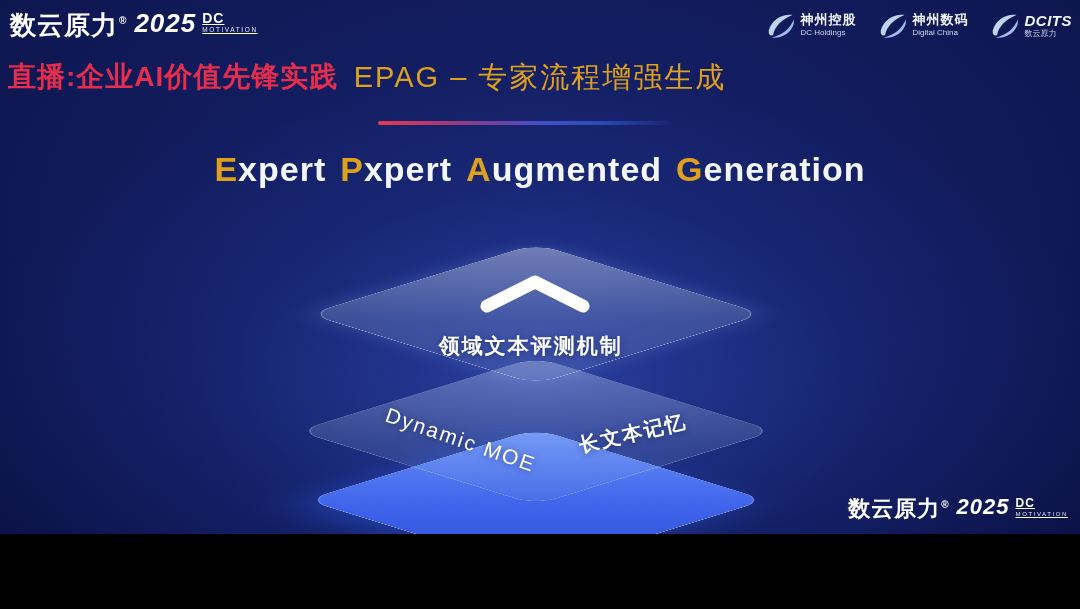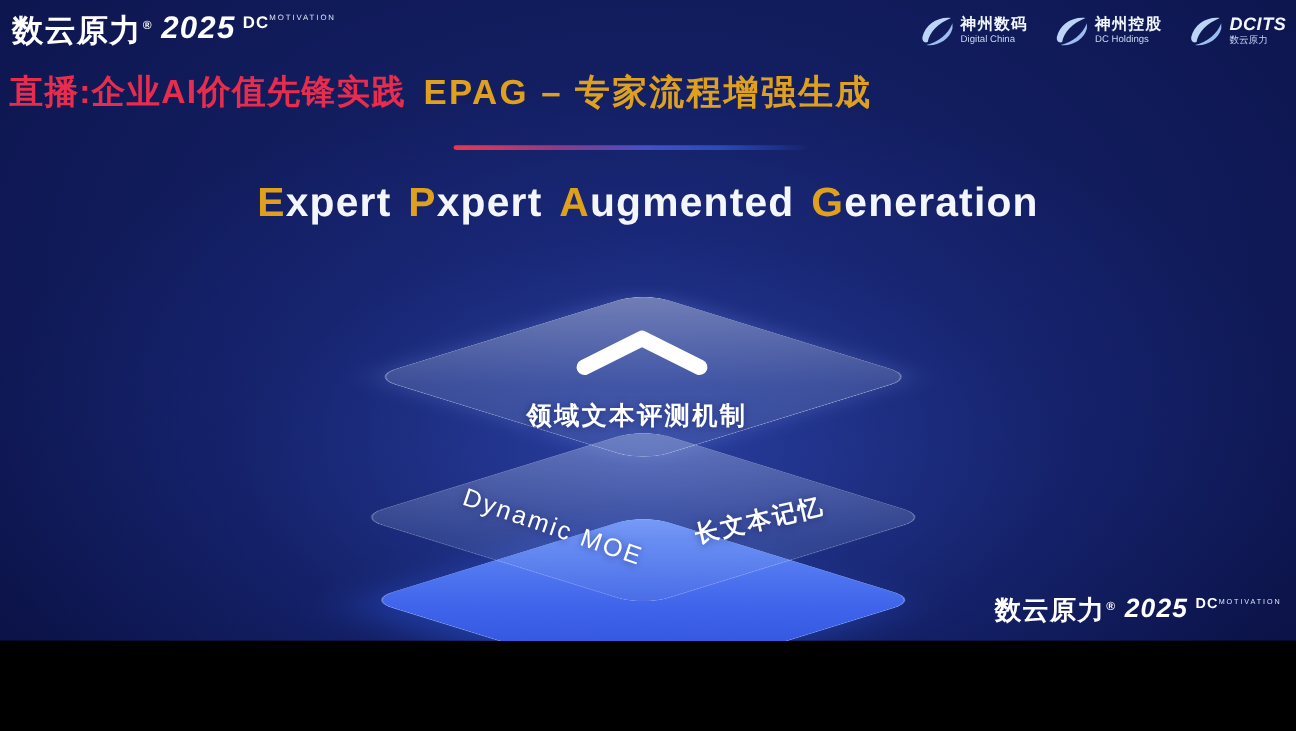--- a/index.html
+++ b/index.html
@@ -14,41 +14,41 @@
       radial-gradient(ellipse 1200px 700px at 50% 40%, #17246e 0%, #101a58 40%, #0a1144 70%, #070c33 100%);
     color: #fff;
   }
 
   
   .brand { position: absolute; display: flex; align-items: flex-start; gap: 6px; white-space: nowrap; }
   .brand-top { left: 10px; top: 8px; }
   .brand-main { font-weight: bold; font-size: 26px; letter-spacing: 1px; }
   .brand-reg { font-size: 10px; vertical-align: super; margin: 0 1px; }
   .brand-year { font-weight: bold; font-size: 26px; font-style: italic; letter-spacing: 1px; }
-  .brand-dc-block { display: flex; line-height: 1; margin-top: 3px; }
+  .brand-dc-block { display: flex; flex-direction: column; line-height: 1; margin-top: 3px; text-decoration: underline; }
   .brand-dc { font-weight: bold; font-size: 14px; letter-spacing: 1px; }
   .brand-mot { font-size: 6.5px; letter-spacing: 1.6px; color: #dfe6fa; margin-top: 2px; }
 
   .brand-bottom { right: 12px; bottom: 10px; }
   .brand-bottom .brand-main, .brand-bottom .brand-year { font-size: 22px; }
   .brand-bottom .brand-dc { font-size: 12px; }
   .brand-bottom .brand-mot { font-size: 6px; }
 
   
   .live-label {
     position: absolute; left: 8px; top: 58px;
     font-size: 28px; font-weight: bold; color: #e82c4d;
     letter-spacing: 1px;
   }
 
   
   .page-title {
     position: absolute; left: 0; right: 0; top: 58px;
     text-align: center;
-    font-size: 29px; font-weight: bold; color: #dfa01e;
+    font-size: 29px; font-weight: normal; color: #dfa01e;
     letter-spacing: 2px;
   }
 
   .divider {
     position: absolute; left: 50%; top: 121px;
     width: 295px; height: 4px; margin-left: -162px;
     border-radius: 3px;
     background: linear-gradient(90deg, #e8384e 0%, #8c3b86 30%, #4450c8 55%, #2a4bb8 75%, rgba(35,70,190,0.05) 100%);
   }
 
@@ -130,32 +130,32 @@
     <span class="word"><span class="head">E</span><span>xpert</span></span><span class="word"><span class="head">P</span><span>xpert</span></span><span class="word"><span class="head">A</span><span>ugmented</span></span><span class="word"><span class="head">G</span><span>eneration</span></span>
   </div>
 
   <div class="partners">
     <div class="partner">
       <svg width="30" height="30" viewBox="0 0 48 48">
         <path d="M44 8 C26 6 10 17 6 33 C5 39 9 42 13 40 C15 27 27 15 44 8 Z" fill="#bcd4f6"></path>
         <path d="M46 15 C40 30 27 40 11 44 C26 46 42 37 46 22 Z" fill="#9dbdf0"></path>
       </svg>
       <div class="p-text">
-        <span class="p-cn">神州数码</span>
-        <span class="p-en">Digital China</span>
+        <span class="p-cn">神州控股</span>
+        <span class="p-en">DC Holdings</span>
       </div>
     </div>
     <div class="partner">
       <svg width="30" height="30" viewBox="0 0 48 48">
         <path d="M44 8 C26 6 10 17 6 33 C5 39 9 42 13 40 C15 27 27 15 44 8 Z" fill="#bcd4f6"></path>
         <path d="M46 15 C40 30 27 40 11 44 C26 46 42 37 46 22 Z" fill="#9dbdf0"></path>
       </svg>
       <div class="p-text">
-        <span class="p-cn">神州控股</span>
-        <span class="p-en">DC Holdings</span>
+        <span class="p-cn">神州数码</span>
+        <span class="p-en">Digital China</span>
       </div>
     </div>
     <div class="partner">
       <svg width="30" height="30" viewBox="0 0 48 48">
         <path d="M44 8 C26 6 10 17 6 33 C5 39 9 42 13 40 C15 27 27 15 44 8 Z" fill="#bcd4f6"></path>
         <path d="M46 15 C40 30 27 40 11 44 C26 46 42 37 46 22 Z" fill="#9dbdf0"></path>
       </svg>
       <div class="p-text">
         <span class="p-cn dcits">DCITS</span>
         <span class="p-en">数云原力</span>

